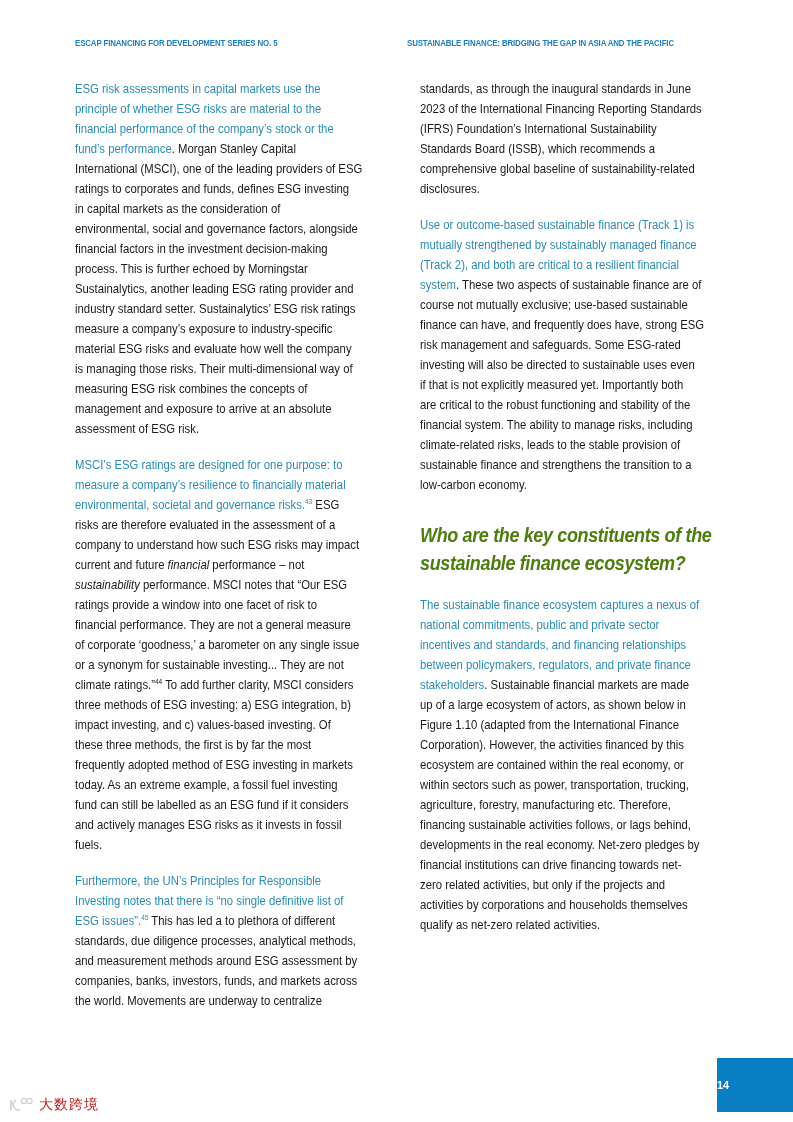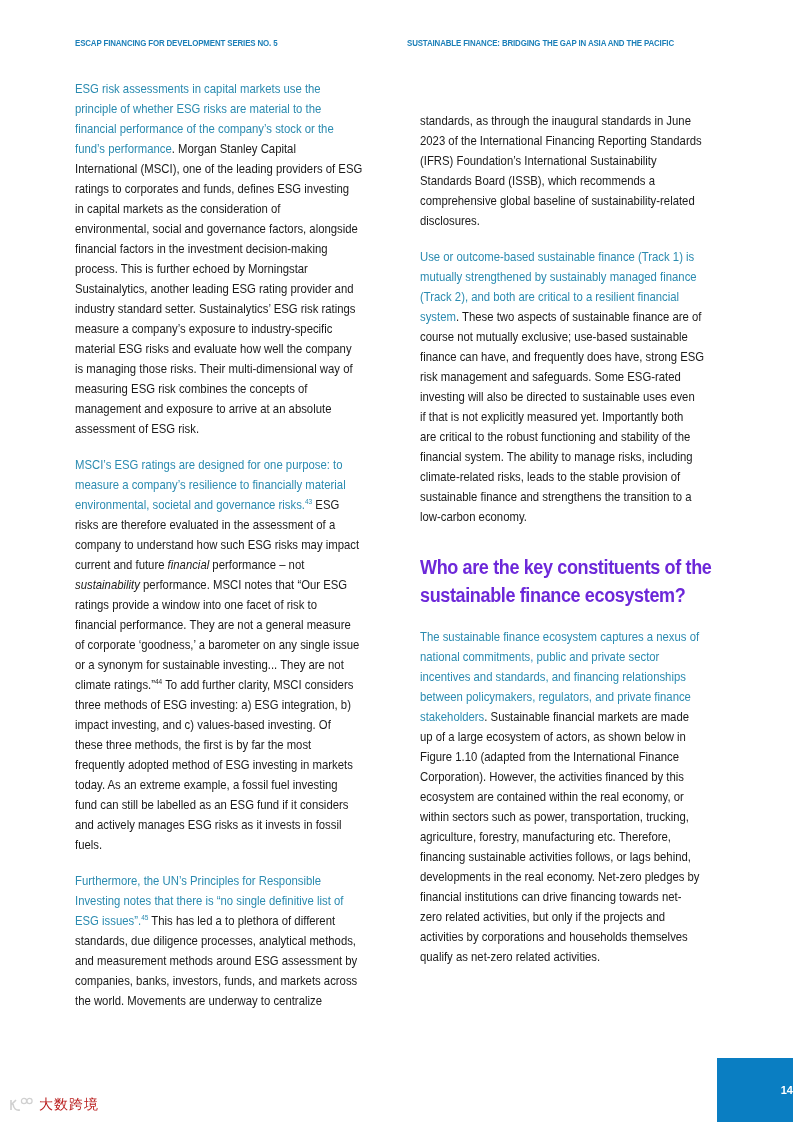--- a/index.html
+++ b/index.html
@@ -16,36 +16,36 @@
     transform: scaleX(0.92); transform-origin: left center;
     white-space: nowrap;
   }
   .hdr-left { left: 75px; }
   .hdr-right { left: 407px; }
   .col {
     position: absolute; width: 300px;
     font-size: 12.2px; line-height: 20px;
   }
   .col-left { left: 75px; top: 79px; }
-  .col-right { left: 420px; top: 79px; width: 300px; margin-top: 32px; }
+  .col-right { left: 420px; top: 79px; width: 300px; }
   .para { margin: 0 0 16px 0; }
   .para span.line { display: block; white-space: nowrap;
     transform: scaleX(0.93); transform-origin: left center; }
   .hl { color: #2b8bb0; }
   sup { font-size: 7px; line-height: 0; vertical-align: super; }
   .heading {
-    font-size: 20px; line-height: 28px; font-weight: bold; color: #6d28d9;
-    margin: 26px 0 18px 0; letter-spacing: -0.4px;
+    font-size: 20px; line-height: 28px; font-weight: bold; color: #4d7c0f;
+    margin: 26px 0 18px 0; letter-spacing: -0.4px; font-style: italic;
   }
   .heading span.line { display: block; white-space: nowrap;
     transform: scaleX(0.9); transform-origin: left center; }
   .pagebox {
-    position: absolute; left: 717px; top: 1058px; width: 76px; height: 64px;
+    position: absolute; left: 717px; top: 1058px; width: 76px; height: 54px;
     background: #0a7ec2; color: #ffffff;
-    display: flex; align-items: center; justify-content: flex-end;
+    display: flex; align-items: center; justify-content: flex-start;
     font-size: 11px; font-weight: bold;
   }
   .watermark {
     position: absolute; left: 8px; top: 1096px;
     font-size: 14px; color: #b91c1c; letter-spacing: 1px;
     white-space: nowrap;
   }
   .watermark .wm-icon {
     display: inline-block; width: 26px; height: 16px; vertical-align: middle;
   }

